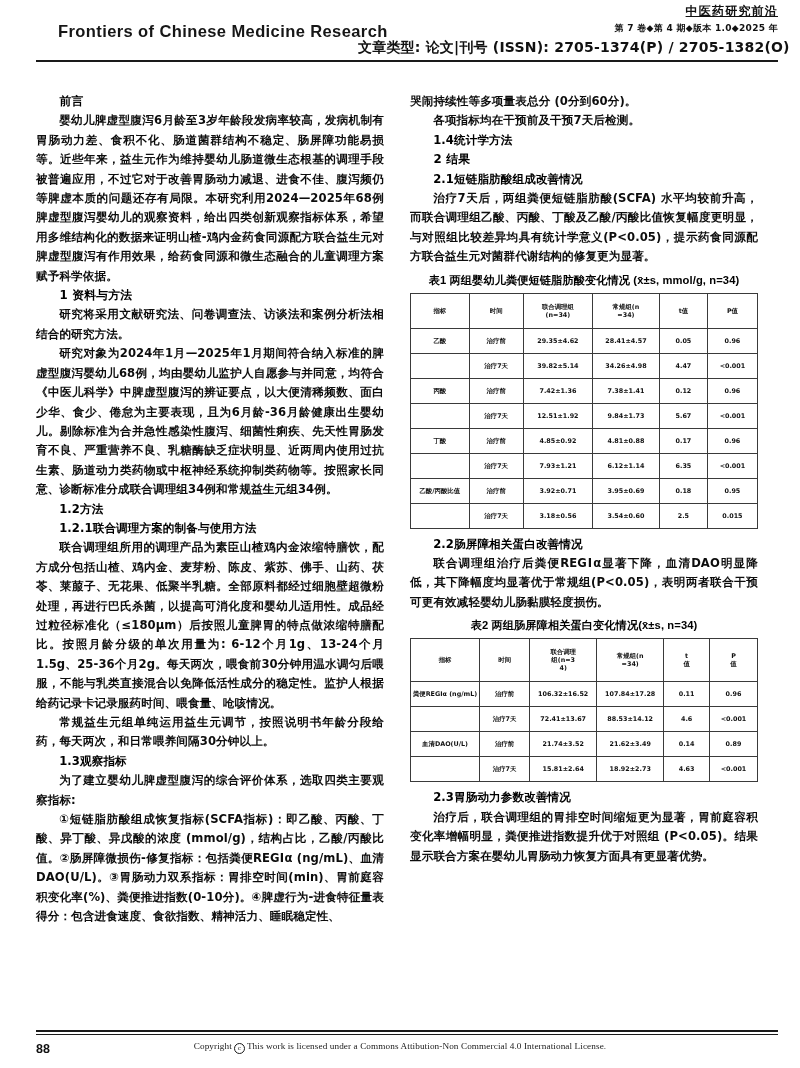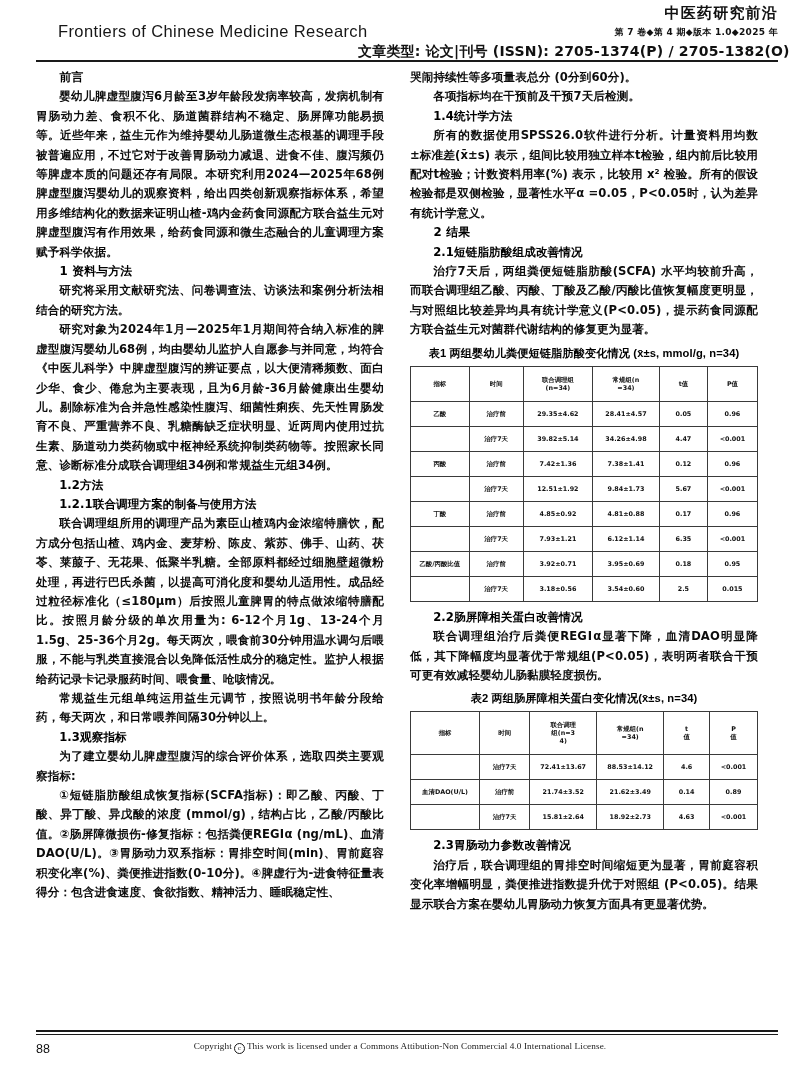--- a/index.html
+++ b/index.html
@@ -29,39 +29,40 @@
     height: 62px;
     padding: 6px 22px 0 22px;
     box-sizing: border-box;
   }
   .journal-en {
     position: absolute;
     left: 58px;
     top: 22px;
     font-family: "Liberation Sans", "DejaVu Sans", sans-serif;
     font-size: 16.5px;
-    font-weight: 400;
+    font-weight: 700;
     letter-spacing: 0.4px;
     color: #161616;
     white-space: nowrap;
   }
   .journal-block {
     position: absolute;
     right: 22px;
     top: 4px;
     text-align: right;
     width: 420px;
   }
   .journal-cn {
     font-family: "DejaVu Sans", "Liberation Sans", sans-serif;
-    font-size: 15px;
+    font-size: 12px;
     font-weight: 700;
     letter-spacing: 1.2px;
     color: #111;
     line-height: 1.25;
+    text-decoration: underline;
   }
   .journal-vol {
     font-family: "DejaVu Sans", "Liberation Sans", sans-serif;
     font-size: 9px;
     font-weight: 700;
     color: #111;
     letter-spacing: 0.3px;
     margin-top: 3px;
   }
   .journal-issn {
@@ -88,20 +89,21 @@
     top: 68px;
     left: 36px;
     right: 22px;
     bottom: 52px;
     display: flex;
     gap: 26px;
   }
   .col {
     width: 348px;
     flex: 0 0 348px;
+    margin-top: 24px;
   }
 
   p.body, div.body {
     margin: 0;
     font-family: "DejaVu Sans", "Liberation Sans", sans-serif;
     font-size: 11.6px;
     line-height: 19.4px;
     text-align: justify;
     text-justify: inter-character;
     letter-spacing: 0.1px;
@@ -198,21 +200,21 @@
     bottom: 33px;
     height: 0;
     border-top: 0.8px solid #1a1a1a;
   }
   .page-num {
     position: absolute;
     left: 36px;
     bottom: 12px;
     font-family: "Liberation Sans", "DejaVu Sans", sans-serif;
     font-size: 12.5px;
-    font-weight: 400;
+    font-weight: 700;
     color: #111;
   }
   .copyright {
     position: absolute;
     left: 0;
     right: 0;
     bottom: 14px;
     text-align: center;
     font-family: "Liberation Serif", "DejaVu Serif", serif;
     font-size: 9.2px;
@@ -267,21 +269,20 @@
       <h3 class="subheading">1.3观察指标</h3>
       <p class="body">为了建立婴幼儿脾虚型腹泻的综合评价体系，选取四类主要观察指标:</p>
       <p class="body">①短链脂肪酸组成恢复指标(SCFA指标)：即乙酸、丙酸、丁酸、异丁酸、异戊酸的浓度 (mmol/g)，结构占比，乙酸/丙酸比值。②肠屏障微损伤-修复指标：包括粪便REGⅠα (ng/mL)、血清DAO(U/L)。③胃肠动力双系指标：胃排空时间(min)、胃前庭容积变化率(%)、粪便推进指数(0-10分)。④脾虚行为-进食特征量表得分：包含进食速度、食欲指数、精神活力、睡眠稳定性、</p>
     </div>
 
     <div class="col">
       <p class="body noindent">哭闹持续性等多项量表总分 (0分到60分)。</p>
       <p class="body">各项指标均在干预前及干预7天后检测。</p>
 
       <h3 class="subheading">1.4统计学方法</h3>
-      <p class="body">所有的数据使用SPSS26.0软件进行分析。计量资料用均数±标准差(x̄±s) 表示，组间比较用独立样本t检验，组内前后比较用配对t检验；计数资料用率(%) 表示，比较用 x² 检验。所有的假设检验都是双侧检验，显著性水平α =0.05，P&lt;0.05时，认为差异有统计学意义。</p>
 
       <h2 class="heading sec-title">2 结果</h2>
 
       <h3 class="subheading">2.1短链脂肪酸组成改善情况</h3>
       <p class="body">治疗7天后，两组粪便短链脂肪酸(SCFA) 水平均较前升高，而联合调理组乙酸、丙酸、丁酸及乙酸/丙酸比值恢复幅度更明显，与对照组比较差异均具有统计学意义(P&lt;0.05)，提示药食同源配方联合益生元对菌群代谢结构的修复更为显著。</p>
 
       <div class="table-caption">表1 两组婴幼儿粪便短链脂肪酸变化情况 (x̄±s, mmol/g, n=34)</div>
       <table class="data t1">
         <tbody>
             <tr class="head">
@@ -367,20 +368,28 @@
         <tbody>
             <tr class="head">
               <td>指标</td>
               <td>时间</td>
               <td>联合调理组(n=34)</td>
               <td>常规组(n=34)</td>
               <td>t值</td>
               <td>P值</td>
             </tr>
             <tr>
+              <td>粪便REGⅠα (ng/mL)</td>
+              <td>治疗前</td>
+              <td>106.32±16.52</td>
+              <td>107.84±17.28</td>
+              <td>0.11</td>
+              <td>0.96</td>
+            </tr>
+            <tr>
               <td></td>
               <td>治疗7天</td>
               <td>72.41±13.67</td>
               <td>88.53±14.12</td>
               <td>4.6</td>
               <td>&lt;0.001</td>
             </tr>
             <tr>
               <td>血清DAO(U/L)</td>
               <td>治疗前</td>

